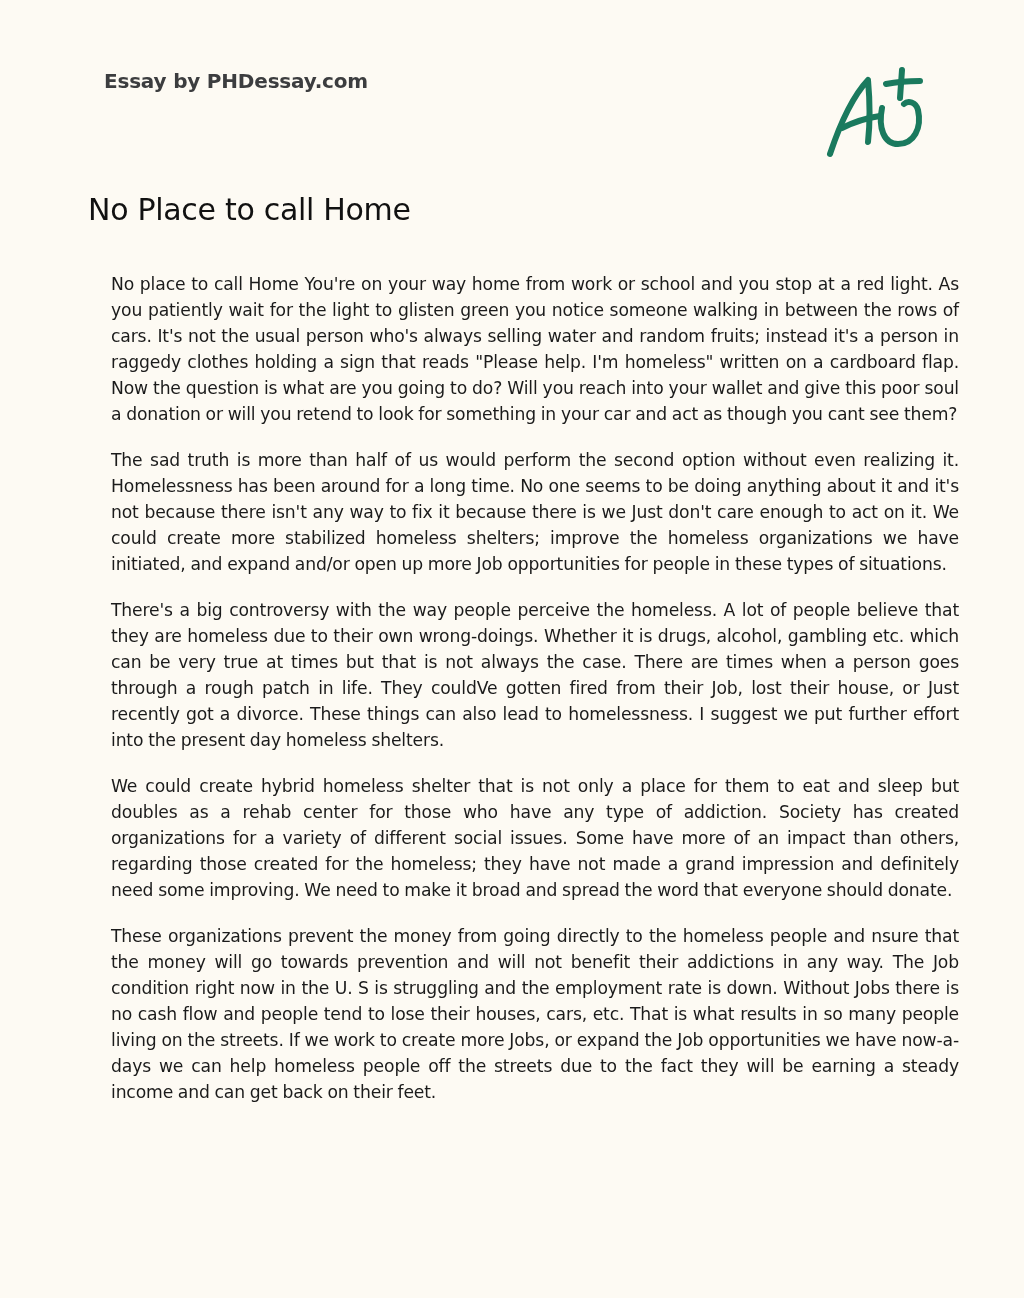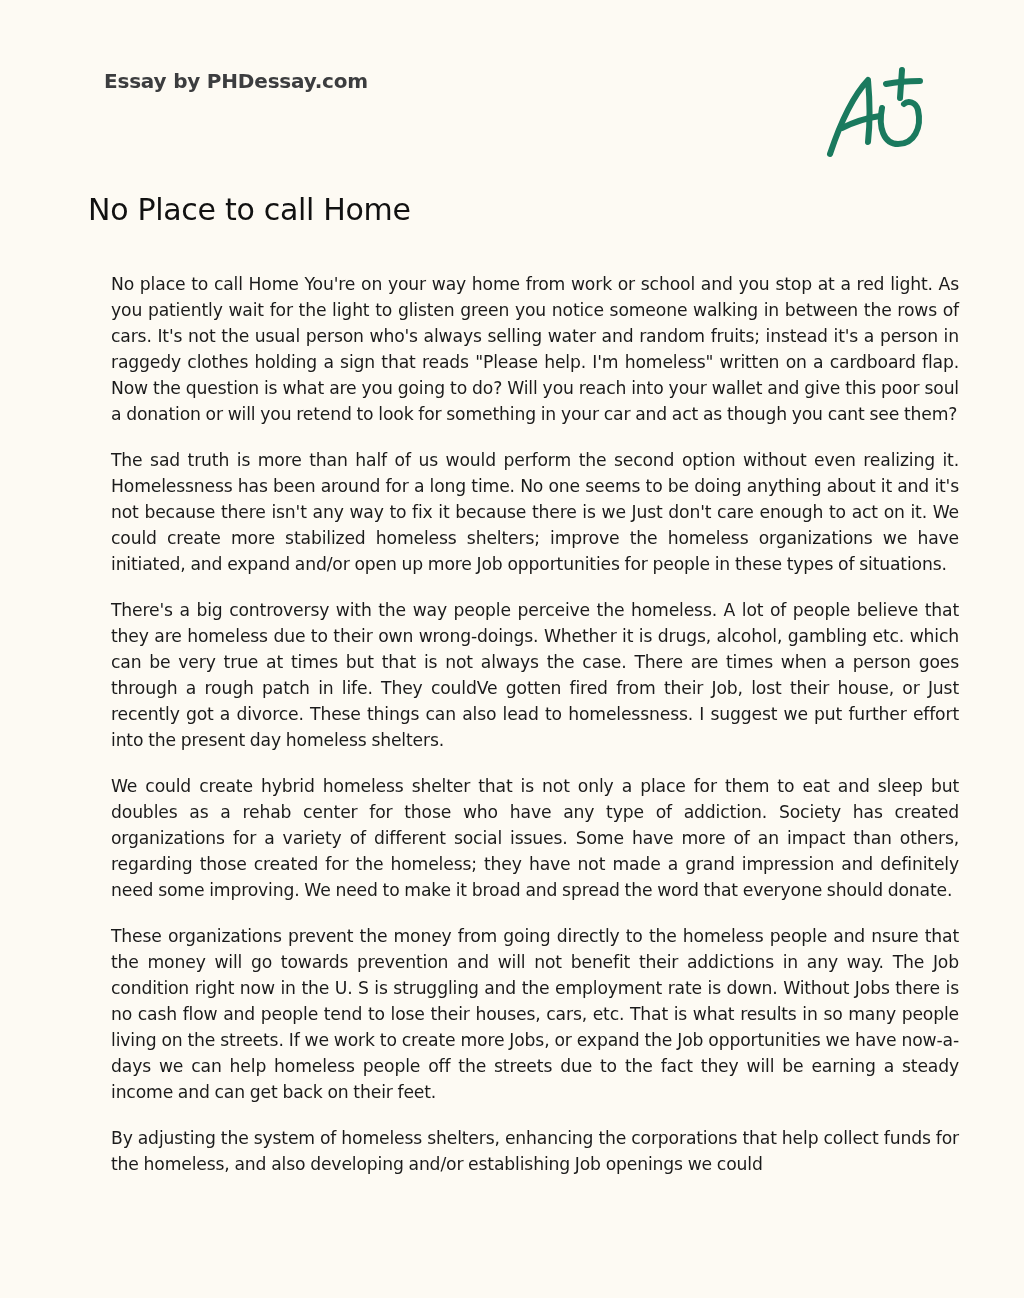--- a/index.html
+++ b/index.html
@@ -95,14 +95,13 @@
 </div>
 
 <h1 class="title">No Place to call Home</h1>
 
 <div class="essay">
   <p>No place to call Home You're on your way home from work or school and you stop at a red light. As you patiently wait for the light to glisten green you notice someone walking in between the rows of cars. It's not the usual person who's always selling water and random fruits; instead it's a person in raggedy clothes holding a sign that reads "Please help. I'm homeless" written on a cardboard flap. Now the question is what are you going to do? Will you reach into your wallet and give this poor soul a donation or will you retend to look for something in your car and act as though you cant see them?</p>
   <p>The sad truth is more than half of us would perform the second option without even realizing it. Homelessness has been around for a long time. No one seems to be doing anything about it and it's not because there isn't any way to fix it because there is we Just don't care enough to act on it. We could create more stabilized homeless shelters; improve the homeless organizations we have initiated, and expand and/or open up more Job opportunities for people in these types of situations.</p>
   <p>There's a big controversy with the way people perceive the homeless. A lot of people believe that they are homeless due to their own wrong-doings. Whether it is drugs, alcohol, gambling etc. which can be very true at times but that is not always the case. There are times when a person goes through a rough patch in life. They couldVe gotten fired from their Job, lost their house, or Just recently got a divorce. These things can also lead to homelessness. I suggest we put further effort into the present day homeless shelters.</p>
   <p>We could create hybrid homeless shelter that is not only a place for them to eat and sleep but doubles as a rehab center for those who have any type of addiction. Society has created organizations for a variety of different social issues. Some have more of an impact than others, regarding those created for the homeless; they have not made a grand impression and definitely need some improving. We need to make it broad and spread the word that everyone should donate.</p>
   <p>These organizations prevent the money from going directly to the homeless people and nsure that the money will go towards prevention and will not benefit their addictions in any way. The Job condition right now in the U. S is struggling and the employment rate is down. Without Jobs there is no cash flow and people tend to lose their houses, cars, etc. That is what results in so many people living on the streets. If we work to create more Jobs, or expand the Job opportunities we have now-a-days we can help homeless people off the streets due to the fact they will be earning a steady income and can get back on their feet.</p>
-  <p>By adjusting the system of homeless shelters, enhancing the corporations that help collect funds for the homeless, and also developing and/or establishing Job openings we could</p>
 </div>
 
 </body></html>

